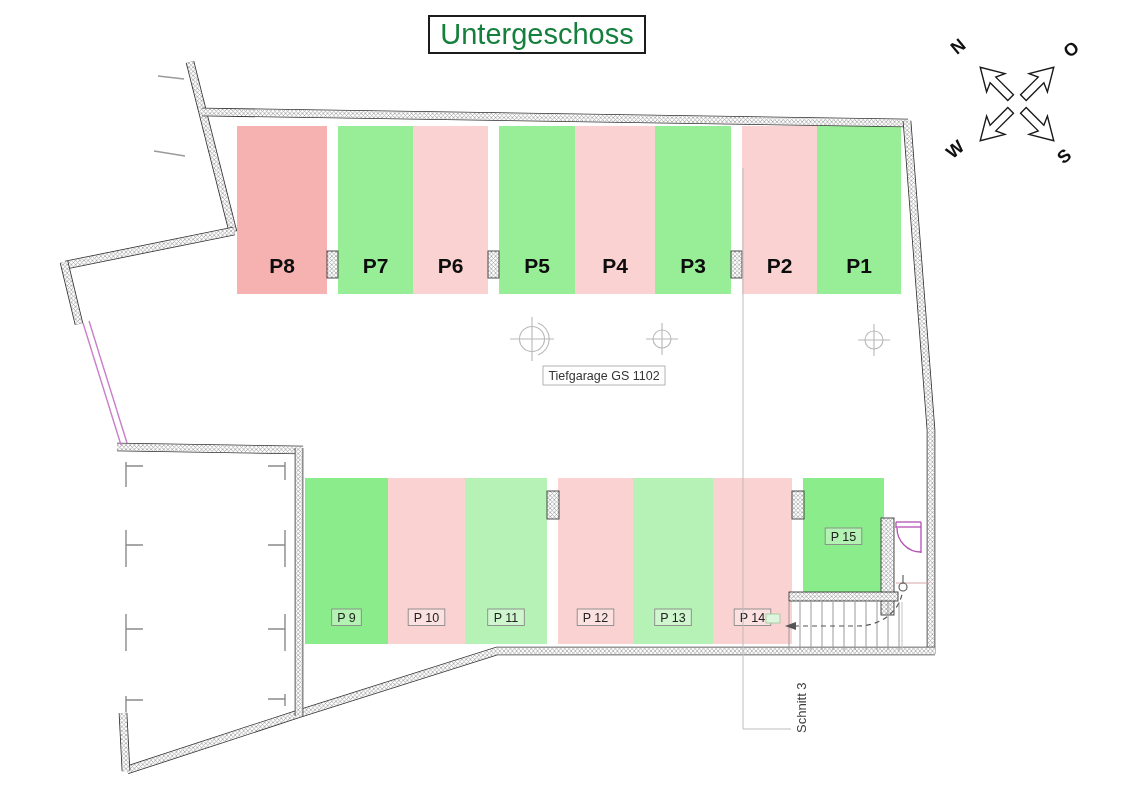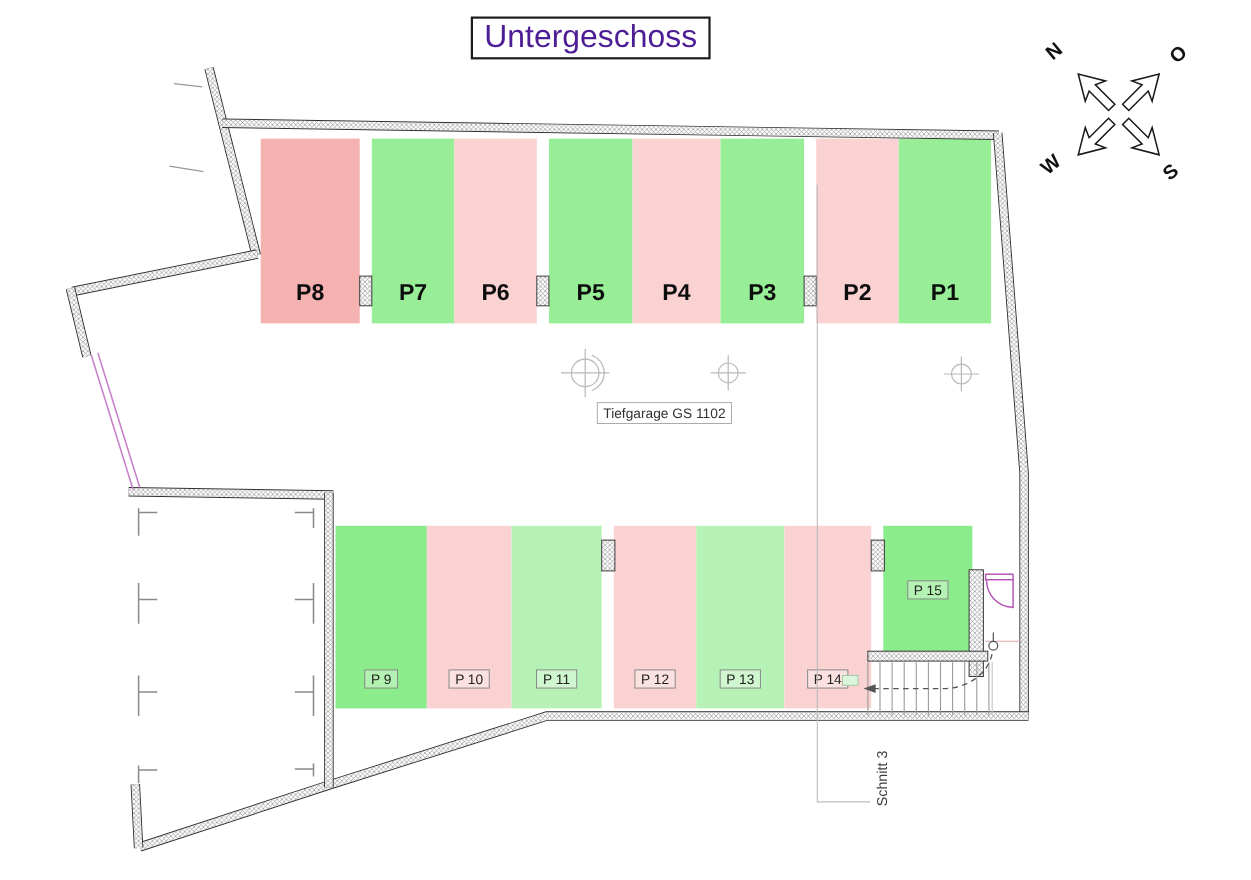--- a/index.html
+++ b/index.html
@@ -1,21 +1,21 @@
 <!DOCTYPE html>
 <html><head>
 <meta charset="utf-8">
 <style>
   html,body{margin:0;padding:0;background:#ffffff;}
   .stage{position:relative;width:1137px;height:800px;background:#ffffff;overflow:hidden;
          font-family:"Liberation Sans", sans-serif;}
   .title-box{position:absolute;left:428px;top:15px;width:218px;height:39px;
              border:2px solid #1c1c1c;box-sizing:border-box;background:#fff;
              display:flex;align-items:center;justify-content:center;
-             font-size:29px;letter-spacing:0px;color:#4c1d95;}
+             font-size:29px;letter-spacing:0px;color:#15803d;}
   svg{position:absolute;left:0;top:0;}
   text{font-family:"Liberation Sans", sans-serif;}
 </style>
 </head>
 <body>
 
 <div class="stage">
 
   <div class="title-box">
     <span>Untergeschoss</span>

